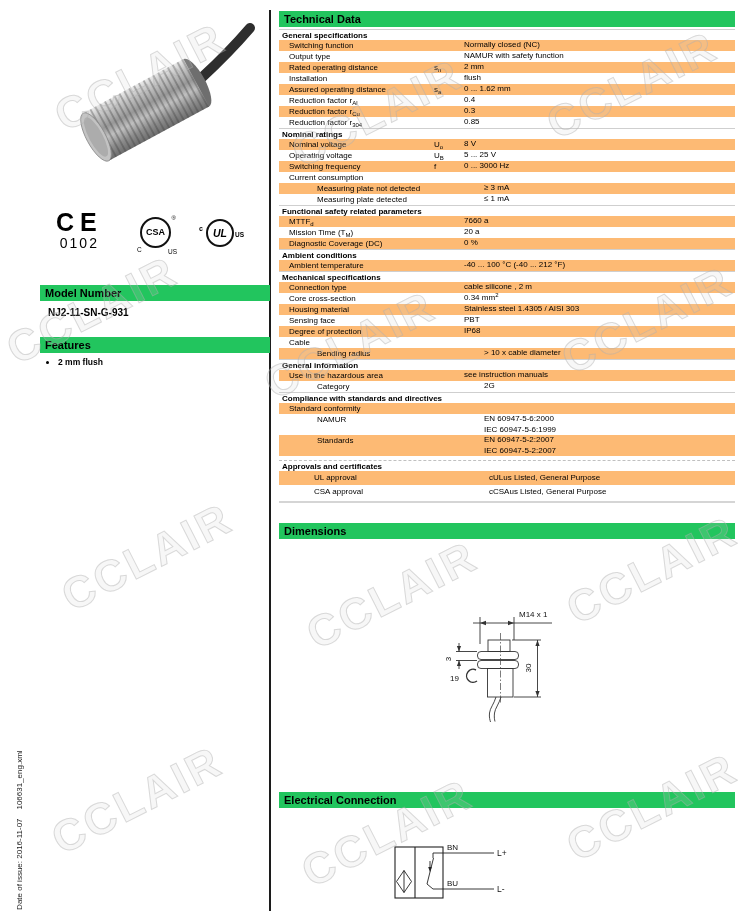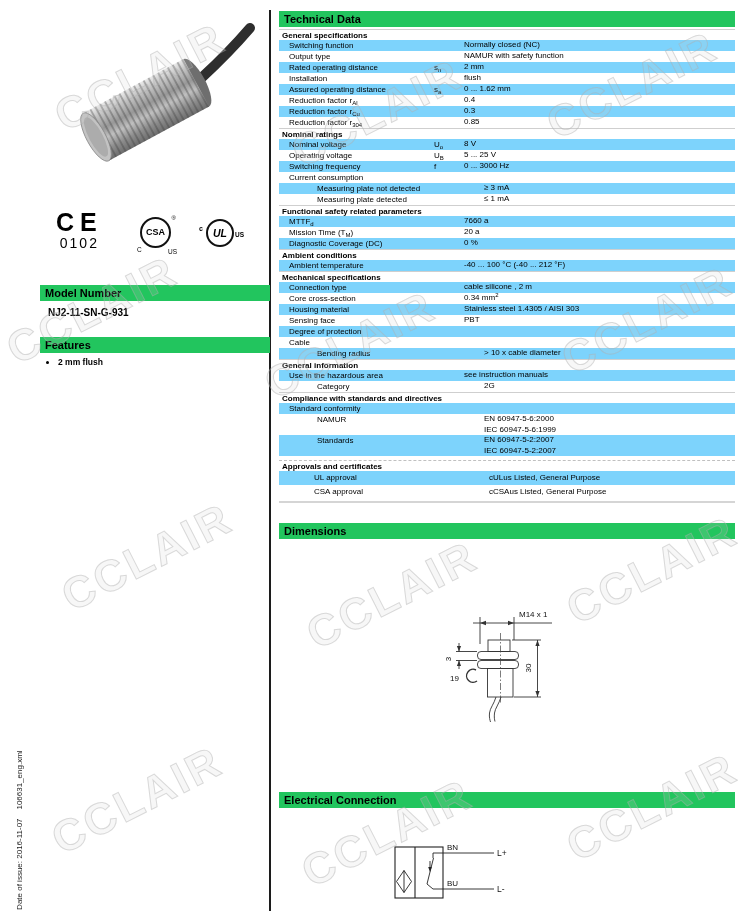--- a/index.html
+++ b/index.html
@@ -38,21 +38,21 @@
              border-radius:50%;text-align:center;font-weight:bold;font-style:italic;
              font-size:10.5px;line-height:24px;}
   .ul-c{position:absolute;left:-1px;top:7px;font-size:7px;font-weight:bold;}
   .ul-us{position:absolute;right:-4px;top:13px;font-size:6.5px;font-weight:bold;}
   
   .tech-table{position:absolute;left:279px;top:29px;width:456px;font-size:8px;}
   .shead{font-weight:bold;font-size:8px;line-height:10px;height:11px;box-sizing:border-box;
          padding:1px 0 0 3px;border-top:1px solid #cfcfcf;}
   .shead.dashed{border-top:1px dashed #c0c0c0;margin-top:4px;}
   .trow{display:flex;min-height:11px;line-height:11px;}
-  .trow.shaded{background:#7dd3fc;}
+  .trow.shaded{background:#fdba74;}
   .trow.tall{min-height:13.5px;line-height:13.5px;padding-left:25px;}
   .lbl{width:155px;box-sizing:border-box;padding-left:10px;flex:0 0 auto;}
   .lbl.ind1{padding-left:18px;margin-left:20px;}
   .sym{width:30px;flex:0 0 auto;}
   .val{flex:1;padding-right:4px;}
   .val div{line-height:10.5px;}
   .trow.tall .val div{line-height:13.5px;}
   sub{font-size:6px;line-height:0;vertical-align:-1.5px;}
   sup{font-size:6px;line-height:0;vertical-align:3px;}
   .end-rule{height:2px;background:#d5d5d5;margin-top:3px;}
@@ -282,20 +282,23 @@
       <div class="trow">
         <span class="lbl">Sensing face</span>
         <span class="sym"></span>
         <span class="val">
           <div>PBT</div>
         </span>
       </div>
       <div class="trow shaded">
         <span class="lbl">Degree of protection</span>
         <span class="sym"></span>
+        <span class="val">
+          <div>IP68</div>
+        </span>
       </div>
       <div class="trow">
         <span class="lbl">Cable</span>
         <span class="sym"></span>
         <span class="val"></span>
       </div>
       <div class="trow shaded">
         <span class="lbl ind1">Bending radius</span>
         <span class="sym"></span>
         <span class="val">

